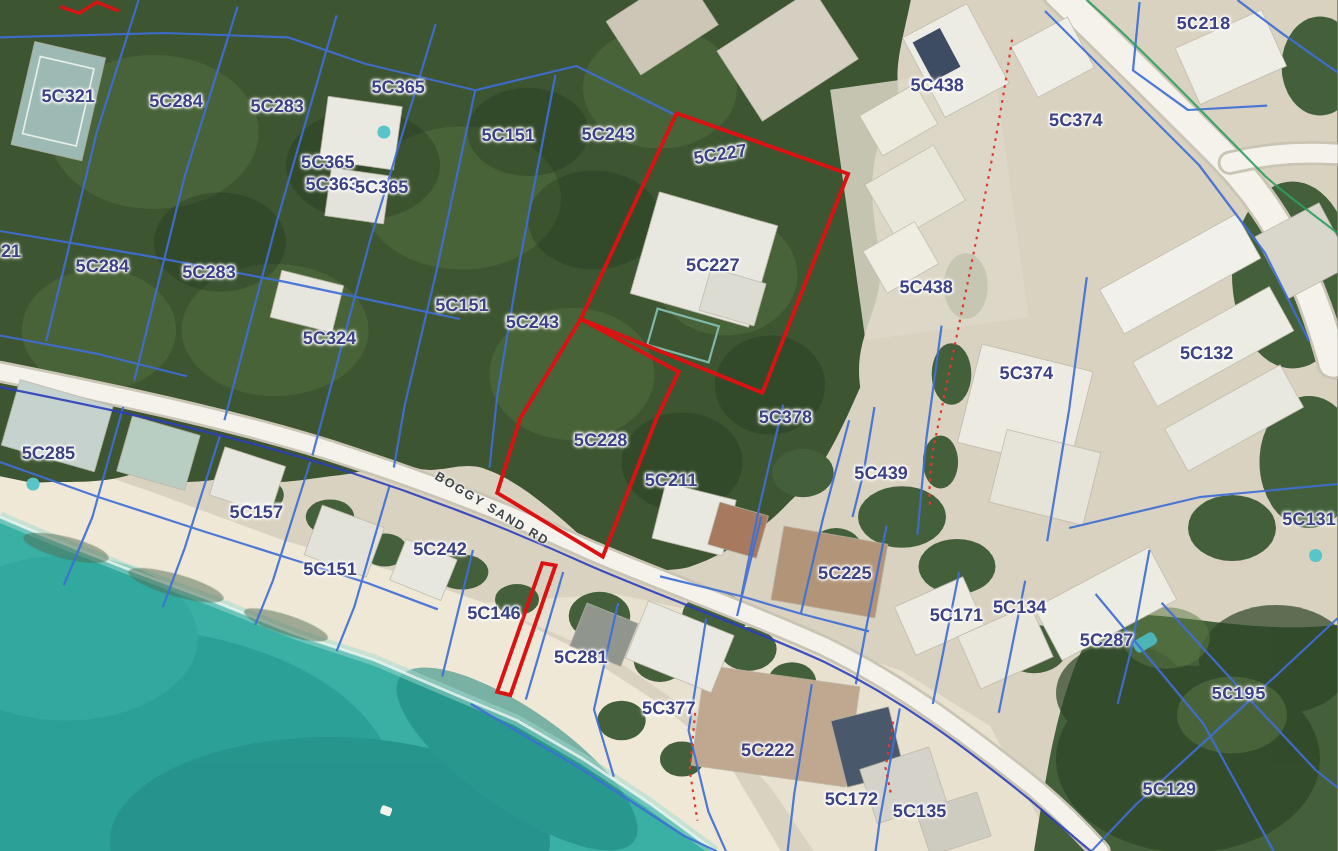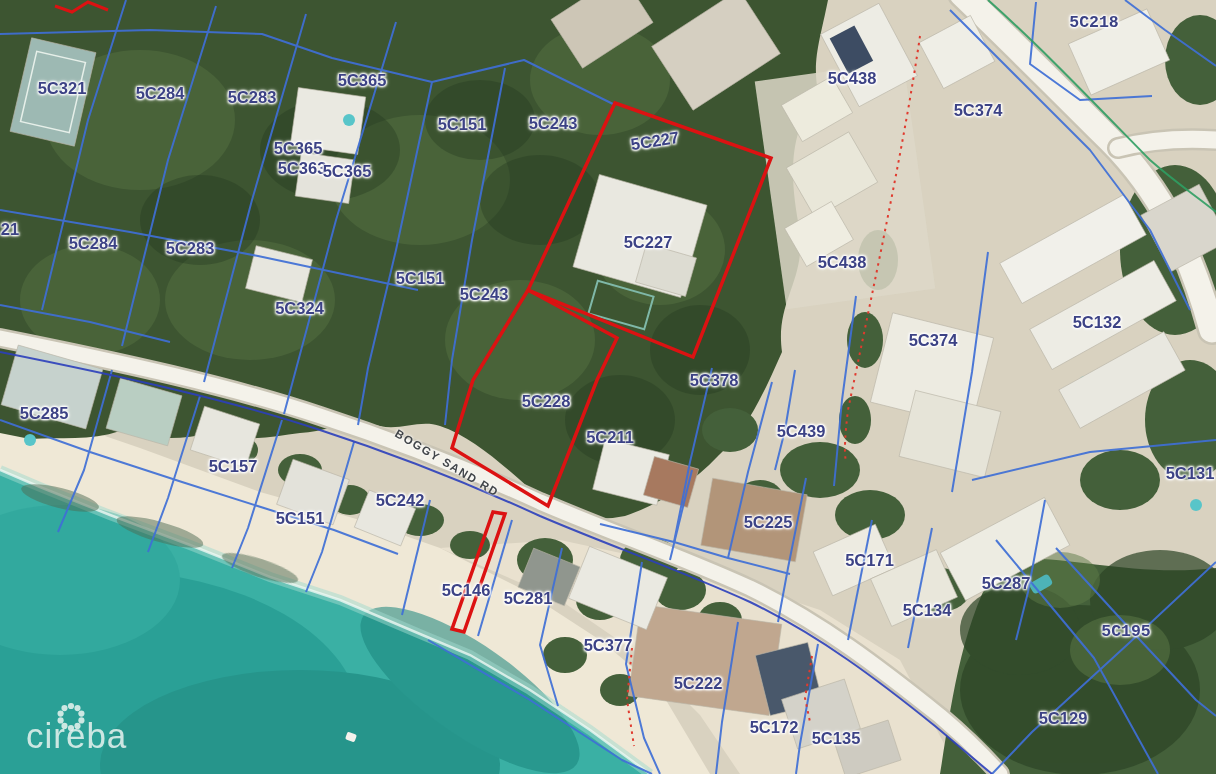--- a/index.html
+++ b/index.html
@@ -260,53 +260,36 @@
       <span class="parcel-label" style="left: 852px; top: 78px; transform: translate(-50%, -50%) rotate(0deg);">5C438</span>
       <span class="parcel-label" style="left: 1094px; top: 22px; transform: translate(-50%, -50%) rotate(0deg); font-family: Liberation Mono, monospace;">5C218</span>
       <span class="parcel-label" style="left: 978px; top: 110px; transform: translate(-50%, -50%) rotate(0deg);">5C374</span>
       <span class="parcel-label" style="left: 484px; top: 294px; transform: translate(-50%, -50%) rotate(0deg);">5C243</span>
       <span class="parcel-label" style="left: 420px; top: 278px; transform: translate(-50%, -50%) rotate(0deg);">5C151</span>
       <span class="parcel-label" style="left: 291px; top: 308px; transform: translate(-50%, -50%) rotate(0deg); padding-left: 17px;">5C324</span>
       <span class="parcel-label" style="left: 44px; top: 413px; transform: translate(-50%, -50%) rotate(0deg);">5C285</span>
       <span class="parcel-label" style="left: 233px; top: 466px; transform: translate(-50%, -50%) rotate(0deg);">5C157</span>
       <span class="parcel-label" style="left: 300px; top: 518px; transform: translate(-50%, -50%) rotate(0deg);">5C151</span>
       <span class="parcel-label" style="left: 400px; top: 500px; transform: translate(-50%, -50%) rotate(0deg);">5C242</span>
-      <span class="parcel-label" style="left: 466px; top: 558px; transform: translate(-50%, -50%) rotate(0deg); margin-top: 32px;">5C146</span>
+      <span class="parcel-label" style="left: 449px; top: 558px; transform: translate(-50%, -50%) rotate(0deg);">5C146</span>
       <span class="parcel-label" style="left: 528px; top: 598px; transform: translate(-50%, -50%) rotate(0deg);">5C281</span>
       <span class="parcel-label" style="left: 608px; top: 645px; transform: translate(-50%, -50%) rotate(0deg); text-align: center;">5C377</span>
       <span class="parcel-label" style="left: 534px; top: 401px; transform: translate(-50%, -50%) rotate(0deg); margin-left: 12px;">5C228</span>
       <span class="parcel-label" style="left: 610px; top: 437px; transform: translate(-50%, -50%) rotate(0deg);">5C211</span>
       <span class="parcel-label" style="left: 714px; top: 380px; transform: translate(-50%, -50%) rotate(0deg);">5C378</span>
       <span class="parcel-label" style="left: 801px; top: 415px; transform: translate(-50%, -50%) rotate(0deg); margin-top: 16px;">5C439</span>
       <span class="parcel-label" style="left: 842px; top: 262px; transform: translate(-50%, -50%) rotate(0deg);">5C438</span>
       <span class="parcel-label" style="left: 933px; top: 340px; transform: translate(-50%, -50%) rotate(0deg);">5C374</span>
       <span class="parcel-label" style="left: 1097px; top: 322px; transform: translate(-50%, -50%) rotate(0deg);">5C132</span>
       <span class="parcel-label" style="left: 1190px; top: 473px; transform: translate(-50%, -50%) rotate(0deg);">5C131</span>
       <span class="parcel-label" style="left: 768px; top: 522px; transform: translate(-50%, -50%) rotate(0deg);">5C225</span>
       <span class="parcel-label" style="left: 698px; top: 683px; transform: translate(-50%, -50%) rotate(0deg);">5C222</span>
       <span class="parcel-label" style="left: 853px; top: 560px; transform: translate(-50%, -50%) rotate(0deg); padding-left: 33px;">5C171</span>
-      <span class="parcel-label" style="left: 907px; top: 610px; transform: translate(-50%, -50%) rotate(0deg); padding-left: 40px;">5C134</span>
+      <span class="parcel-label" style="left: 907px; top: 553px; transform: translate(-50%, -50%) rotate(0deg); padding-left: 40px;">5C134</span>
       <span class="parcel-label" style="left: 1006px; top: 583px; transform: translate(-50%, -50%) rotate(0deg);">5C287</span>
       <span class="parcel-label" style="left: 1126px; top: 631px; transform: translate(-50%, -50%) rotate(0deg); font-family: Liberation Mono, monospace;">5C195</span>
       <span class="parcel-label" style="left: 774px; top: 727px; transform: translate(-50%, -50%) rotate(0deg);">5C172</span>
       <span class="parcel-label" style="left: 836px; top: 738px; transform: translate(-50%, -50%) rotate(0deg);">5C135</span>
       <span class="parcel-label" style="left: 1063px; top: 718px; transform: translate(-50%, -50%) rotate(0deg);">5C129</span>
       <span class="road-label" style="left: 447px; top: 463px; transform: translate(-50%, -50%) rotate(31deg);">BOGGY SAND RD</span>
     </div>
 
-  <div id="logo">
-    <svg width="34" height="34" viewBox="0 0 34 34">
-      <g fill="rgba(233,243,240,0.85)">
-        <circle cx="17" cy="6" r="3.1"></circle>
-          <circle cx="23.5" cy="8.1" r="3.1"></circle>
-        <circle cx="27.4" cy="13.6" r="3.1"></circle>
-          <circle cx="27.4" cy="20.4" r="3.1"></circle>
-        <circle cx="23.5" cy="25.9" r="3.1"></circle>
-          <circle cx="17" cy="28" r="3.1"></circle>
-        <circle cx="10.5" cy="25.9" r="3.1"></circle>
-          <circle cx="6.6" cy="20.4" r="3.1"></circle>
-        <circle cx="6.6" cy="13.6" r="3.1"></circle>
-          <circle cx="10.5" cy="8.1" r="3.1"></circle>
-      </g>
-    </svg>
-    <div class="brand">cireba</div>
-  </div>
 </div>
 
 </body></html>

